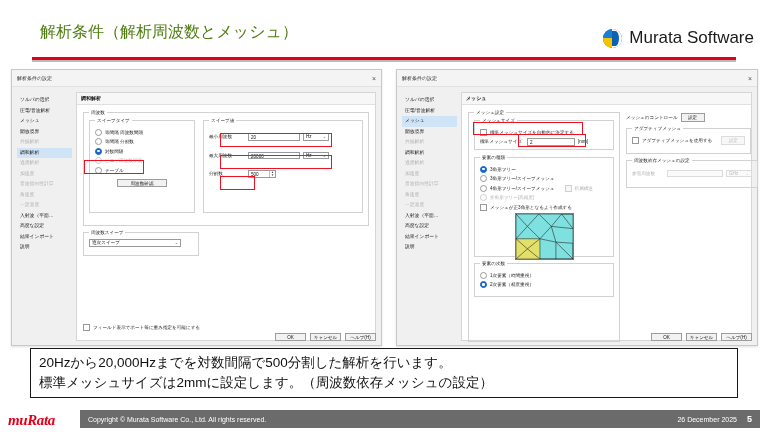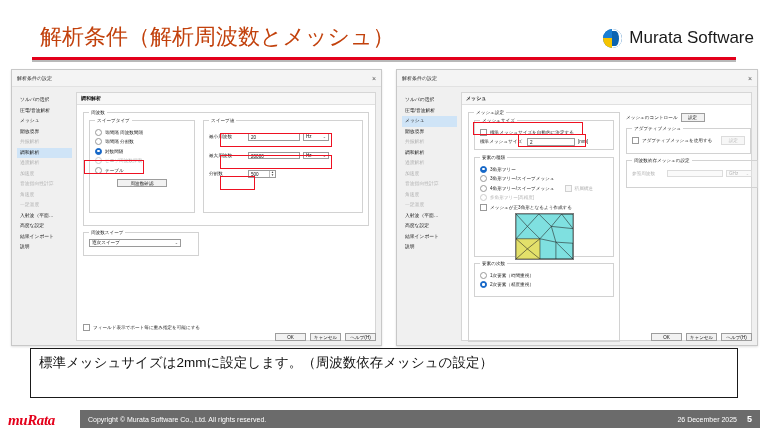--- a/index.html
+++ b/index.html
@@ -7,21 +7,21 @@
     width:768px;height:432px;overflow:hidden;
     background:#ffffff;
     font-family:"Liberation Sans","DejaVu Sans",sans-serif;
     -webkit-font-smoothing:antialiased;
   }
   .slide{position:relative;width:768px;height:432px;}
 
   
   .slide-title{
     position:absolute;left:40px;top:22px;
-    font-size:22px;color:#c2410c;letter-spacing:0px;white-space:nowrap;
+    font-size:16px;color:#4d7c0f;letter-spacing:0px;white-space:nowrap;
   }
   .brand{
     position:absolute;right:14px;top:28px;
     display:flex;align-items:center;gap:7px;
   }
   .brand-logo{width:19px;height:19px;border-radius:50%;position:relative;overflow:hidden;
     background:#0b63b0;}
   .brand-logo .seg1{position:absolute;left:0;top:0;width:9px;height:9px;background:#1a7fd4;}
   .brand-logo .seg2{position:absolute;left:0;top:9px;width:9px;height:10px;background:#f5c400;}
   .brand-logo .seg3{position:absolute;left:9px;top:0;width:10px;height:19px;background:#ffffff;
@@ -419,20 +419,21 @@
     </div>
 
     <div class="dlg-foot">
       <span class="btn">OK</span>
       <span class="btn">キャンセル</span>
       <span class="btn">ヘルプ(H)</span>
     </div>
   </div>
 
   <div class="caption">
+    <div>20Hzから20,000Hzまでを対数間隔で500分割した解析を行います。</div>
     <div>標準メッシュサイズは2mmに設定します。（周波数依存メッシュの設定）</div>
   </div>
 
   <div class="footer">
     <div class="murata">muRata</div>
     <div class="fbar">
       <span class="fcopy">Copyright © Murata Software Co., Ltd. All rights reserved.</span>
       <span class="fdate">26 December 2025</span>
       <span class="fpage">5</span>
     </div>

